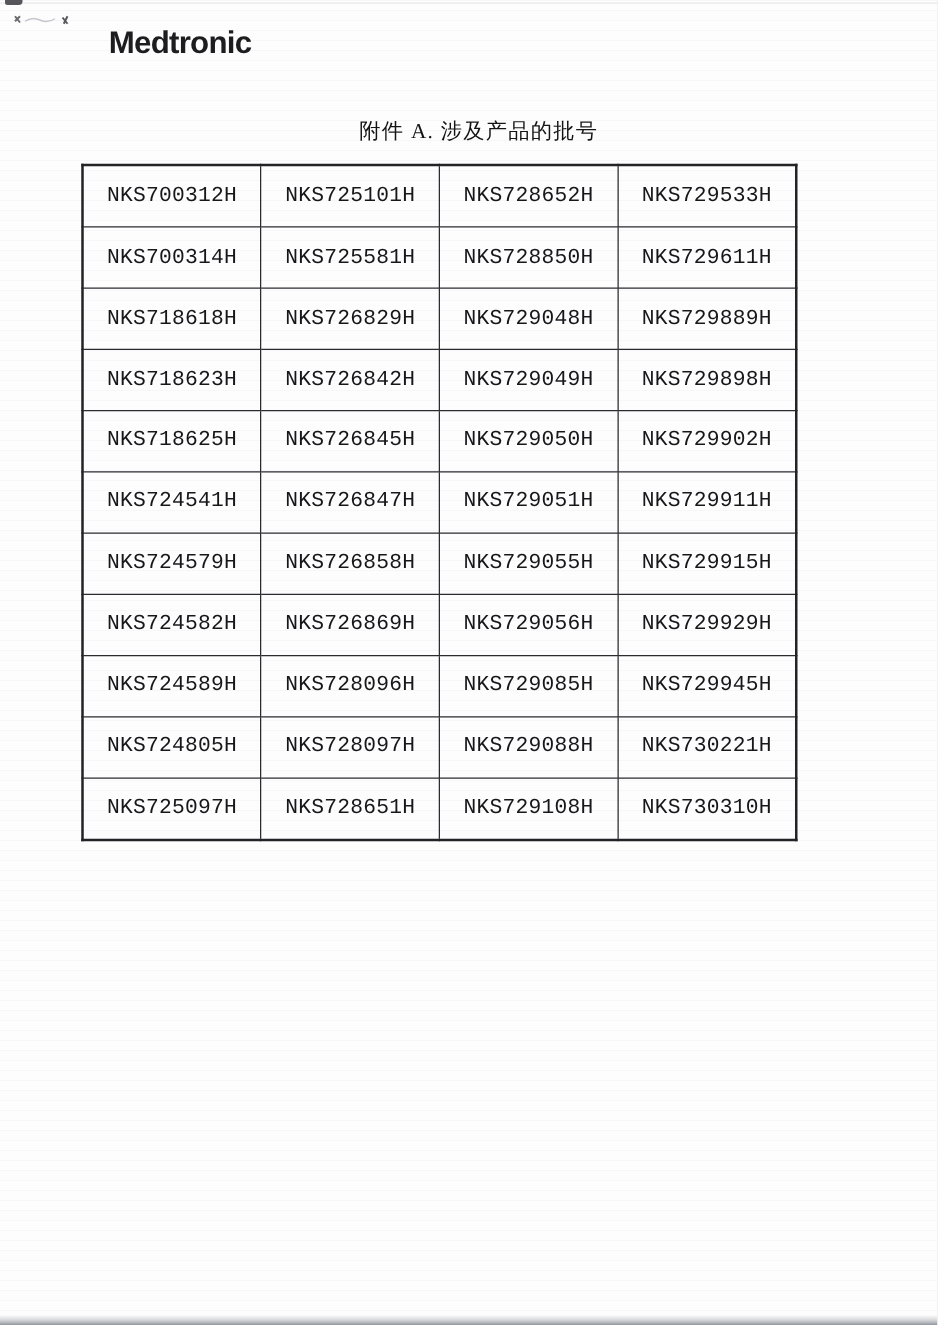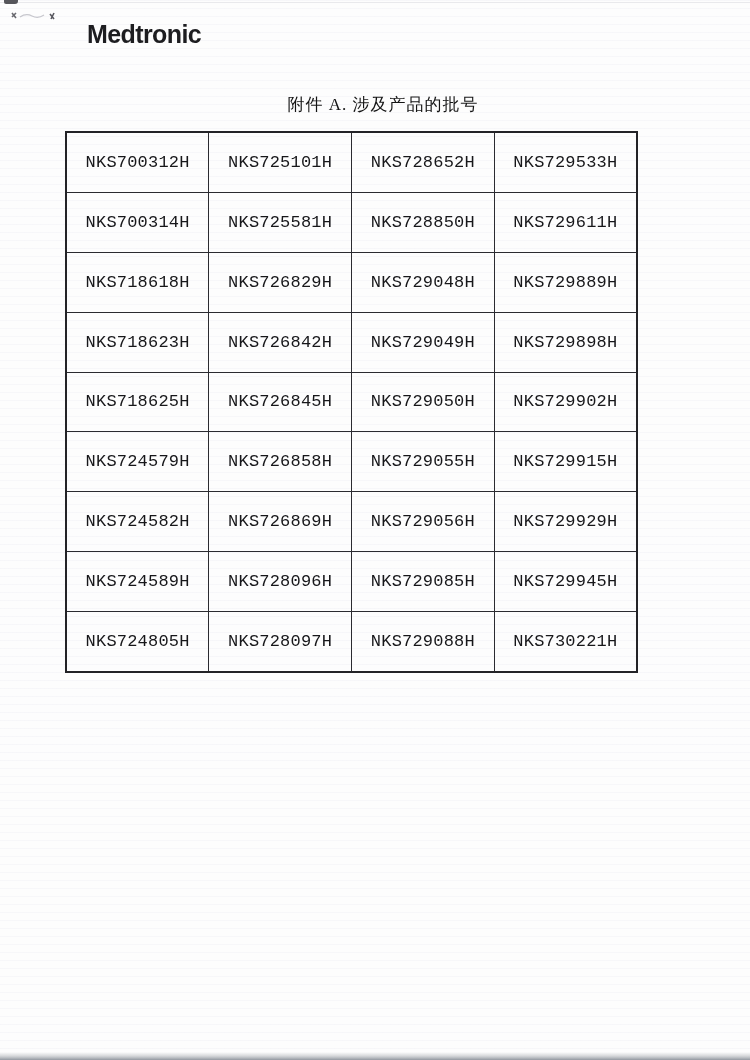--- a/index.html
+++ b/index.html
@@ -136,20 +136,26 @@
           <td>NKS729049H</td>
           <td>NKS729898H</td>
         </tr>
         <tr>
           <td>NKS718625H</td>
           <td>NKS726845H</td>
           <td>NKS729050H</td>
           <td>NKS729902H</td>
         </tr>
         <tr>
+          <td>NKS724541H</td>
+          <td>NKS726847H</td>
+          <td>NKS729051H</td>
+          <td>NKS729911H</td>
+        </tr>
+        <tr>
           <td>NKS724579H</td>
           <td>NKS726858H</td>
           <td>NKS729055H</td>
           <td>NKS729915H</td>
         </tr>
         <tr>
           <td>NKS724582H</td>
           <td>NKS726869H</td>
           <td>NKS729056H</td>
           <td>NKS729929H</td>
@@ -159,18 +165,24 @@
           <td>NKS728096H</td>
           <td>NKS729085H</td>
           <td>NKS729945H</td>
         </tr>
         <tr>
           <td>NKS724805H</td>
           <td>NKS728097H</td>
           <td>NKS729088H</td>
           <td>NKS730221H</td>
         </tr>
+        <tr>
+          <td>NKS725097H</td>
+          <td>NKS728651H</td>
+          <td>NKS729108H</td>
+          <td>NKS730310H</td>
+        </tr>
       </tbody>
   </table>
 
   <div class="bottom-edge"></div>
 
 </div>
 
 </body></html>

